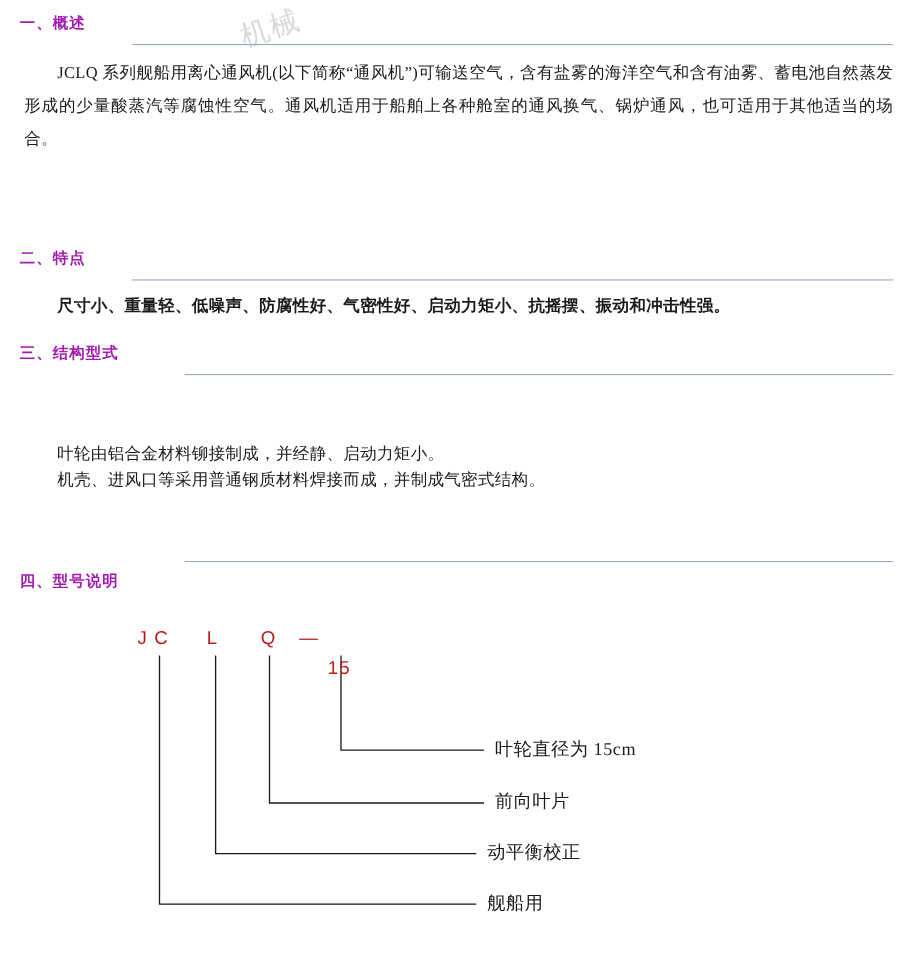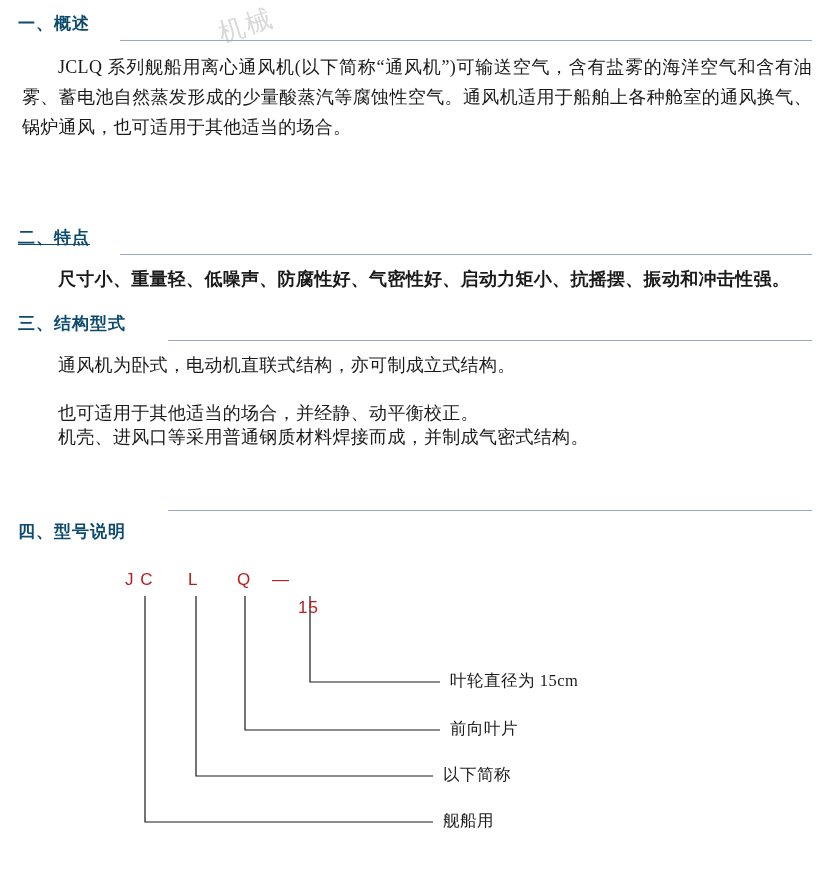--- a/index.html
+++ b/index.html
@@ -15,50 +15,50 @@
     position: relative;
     overflow: hidden;
   }
   .page {
     position: relative;
     width: 830px;
     height: 877px;
     padding: 0;
   }
   .section-heading {
-    color: #0c4a6e;
+    color: #a21caf;
     font-weight: bold;
-    font-size: 17px;
+    font-size: 14px;
     letter-spacing: 1px;
     font-family: "Liberation Sans", "DejaVu Sans", sans-serif;
   }
   .heading-rule {
     position: absolute;
     left: 0;
     right: 0;
     height: 1px;
     background: #9aa8bd;
   }
   .para {
-    font-size: 18px;
+    font-size: 15px;
     line-height: 30px;
     letter-spacing: 0.3px;
     text-align: justify;
   }
   .indent {
     text-indent: 2em;
   }
 
   
   #h-overview { position: absolute; left: 18px; top: 12px; }
   #rule-overview { top: 40px; left: 120px; right: 18px; }
   #p-overview-1 { position: absolute; left: 22px; top: 52px; width: 790px; }
   #p-overview-2 { position: absolute; left: 22px; top: 172px; width: 790px; }
 
-  #h-features { position: absolute; left: 18px; top: 226px; text-decoration: underline; }
+  #h-features { position: absolute; left: 18px; top: 226px; }
   #rule-features { top: 254px; left: 120px; right: 18px; }
   #p-features { position: absolute; left: 22px; top: 264px; width: 790px; font-weight: bold; }
 
   #h-structure { position: absolute; left: 18px; top: 312px; }
   #rule-structure { top: 340px; left: 168px; right: 18px; }
   #p-structure-1 { position: absolute; left: 22px; top: 350px; width: 790px; }
   #p-structure-2 { position: absolute; left: 22px; top: 398px; width: 790px; }
   #p-structure-3 { position: absolute; left: 22px; top: 422px; width: 790px; }
 
   #h-model { position: absolute; left: 18px; top: 482px; margin-top: 38px; }
@@ -115,22 +115,21 @@
   <div id="h-overview" class="section-heading">一、概述</div>
   <div id="rule-overview" class="heading-rule"></div>
   <div id="p-overview-1" class="para indent">JCLQ 系列舰船用离心通风机(以下简称“通风机”)可输送空气，含有盐雾的海洋空气和含有油雾、蓄电池自然蒸发形成的少量酸蒸汽等腐蚀性空气。通风机适用于船舶上各种舱室的通风换气、锅炉通风，也可适用于其他适当的场合。</div>
 
   <div id="h-features" class="section-heading">二、特点</div>
   <div id="rule-features" class="heading-rule"></div>
   <div id="p-features" class="para indent">尺寸小、重量轻、低噪声、防腐性好、气密性好、启动力矩小、抗摇摆、振动和冲击性强。</div>
 
   <div id="h-structure" class="section-heading">三、结构型式</div>
   <div id="rule-structure" class="heading-rule"></div>
-  <div id="p-structure-1" class="para indent">通风机为卧式，电动机直联式结构，亦可制成立式结构。</div>
-  <div id="p-structure-2" class="para indent">也可适用于其他适当的场合，并经静、动平衡校正。</div>
+  <div id="p-structure-2" class="para indent">叶轮由铝合金材料铆接制成，并经静、启动力矩小。</div>
   <div id="p-structure-3" class="para indent">机壳、进风口等采用普通钢质材料焊接而成，并制成气密式结构。</div>
 
   <div id="h-model" class="section-heading">四、型号说明</div>
   <div id="rule-model" class="heading-rule"></div>
 
   <div id="model-diagram">
     <svg class="leaders" viewBox="0 0 830 300">
 
       <polyline points="310,36 310,122 440,122" fill="none" stroke="#1a1a1a" stroke-width="1.2"></polyline>
       <polyline points="245,36 245,170 440,170" fill="none" stroke="#1a1a1a" stroke-width="1.2"></polyline>
@@ -139,17 +138,17 @@
     </svg>
 
     <div class="code-char" style="left:125px; top:10px;">J C</div>
     <div class="code-char" style="left:188px; top:10px;">L</div>
     <div class="code-char" style="left:237px; top:10px;">Q</div>
     <div class="code-char" style="left:272px; top:10px;">—</div>
     <div class="code-char" style="left:298px; top:10px;margin-top:28px;">15</div>
 
     <div class="leader-label" style="left:450px; top:110px;">叶轮直径为 15cm</div>
     <div class="leader-label" style="left:450px; top:158px;">前向叶片</div>
-    <div class="leader-label" style="left:443px; top:204px;">以下简称</div>
+    <div class="leader-label" style="left:443px; top:204px;">动平衡校正</div>
     <div class="leader-label" style="left:443px; top:250px;">舰船用</div>
   </div>
 
 </div>
 
 </body></html>

